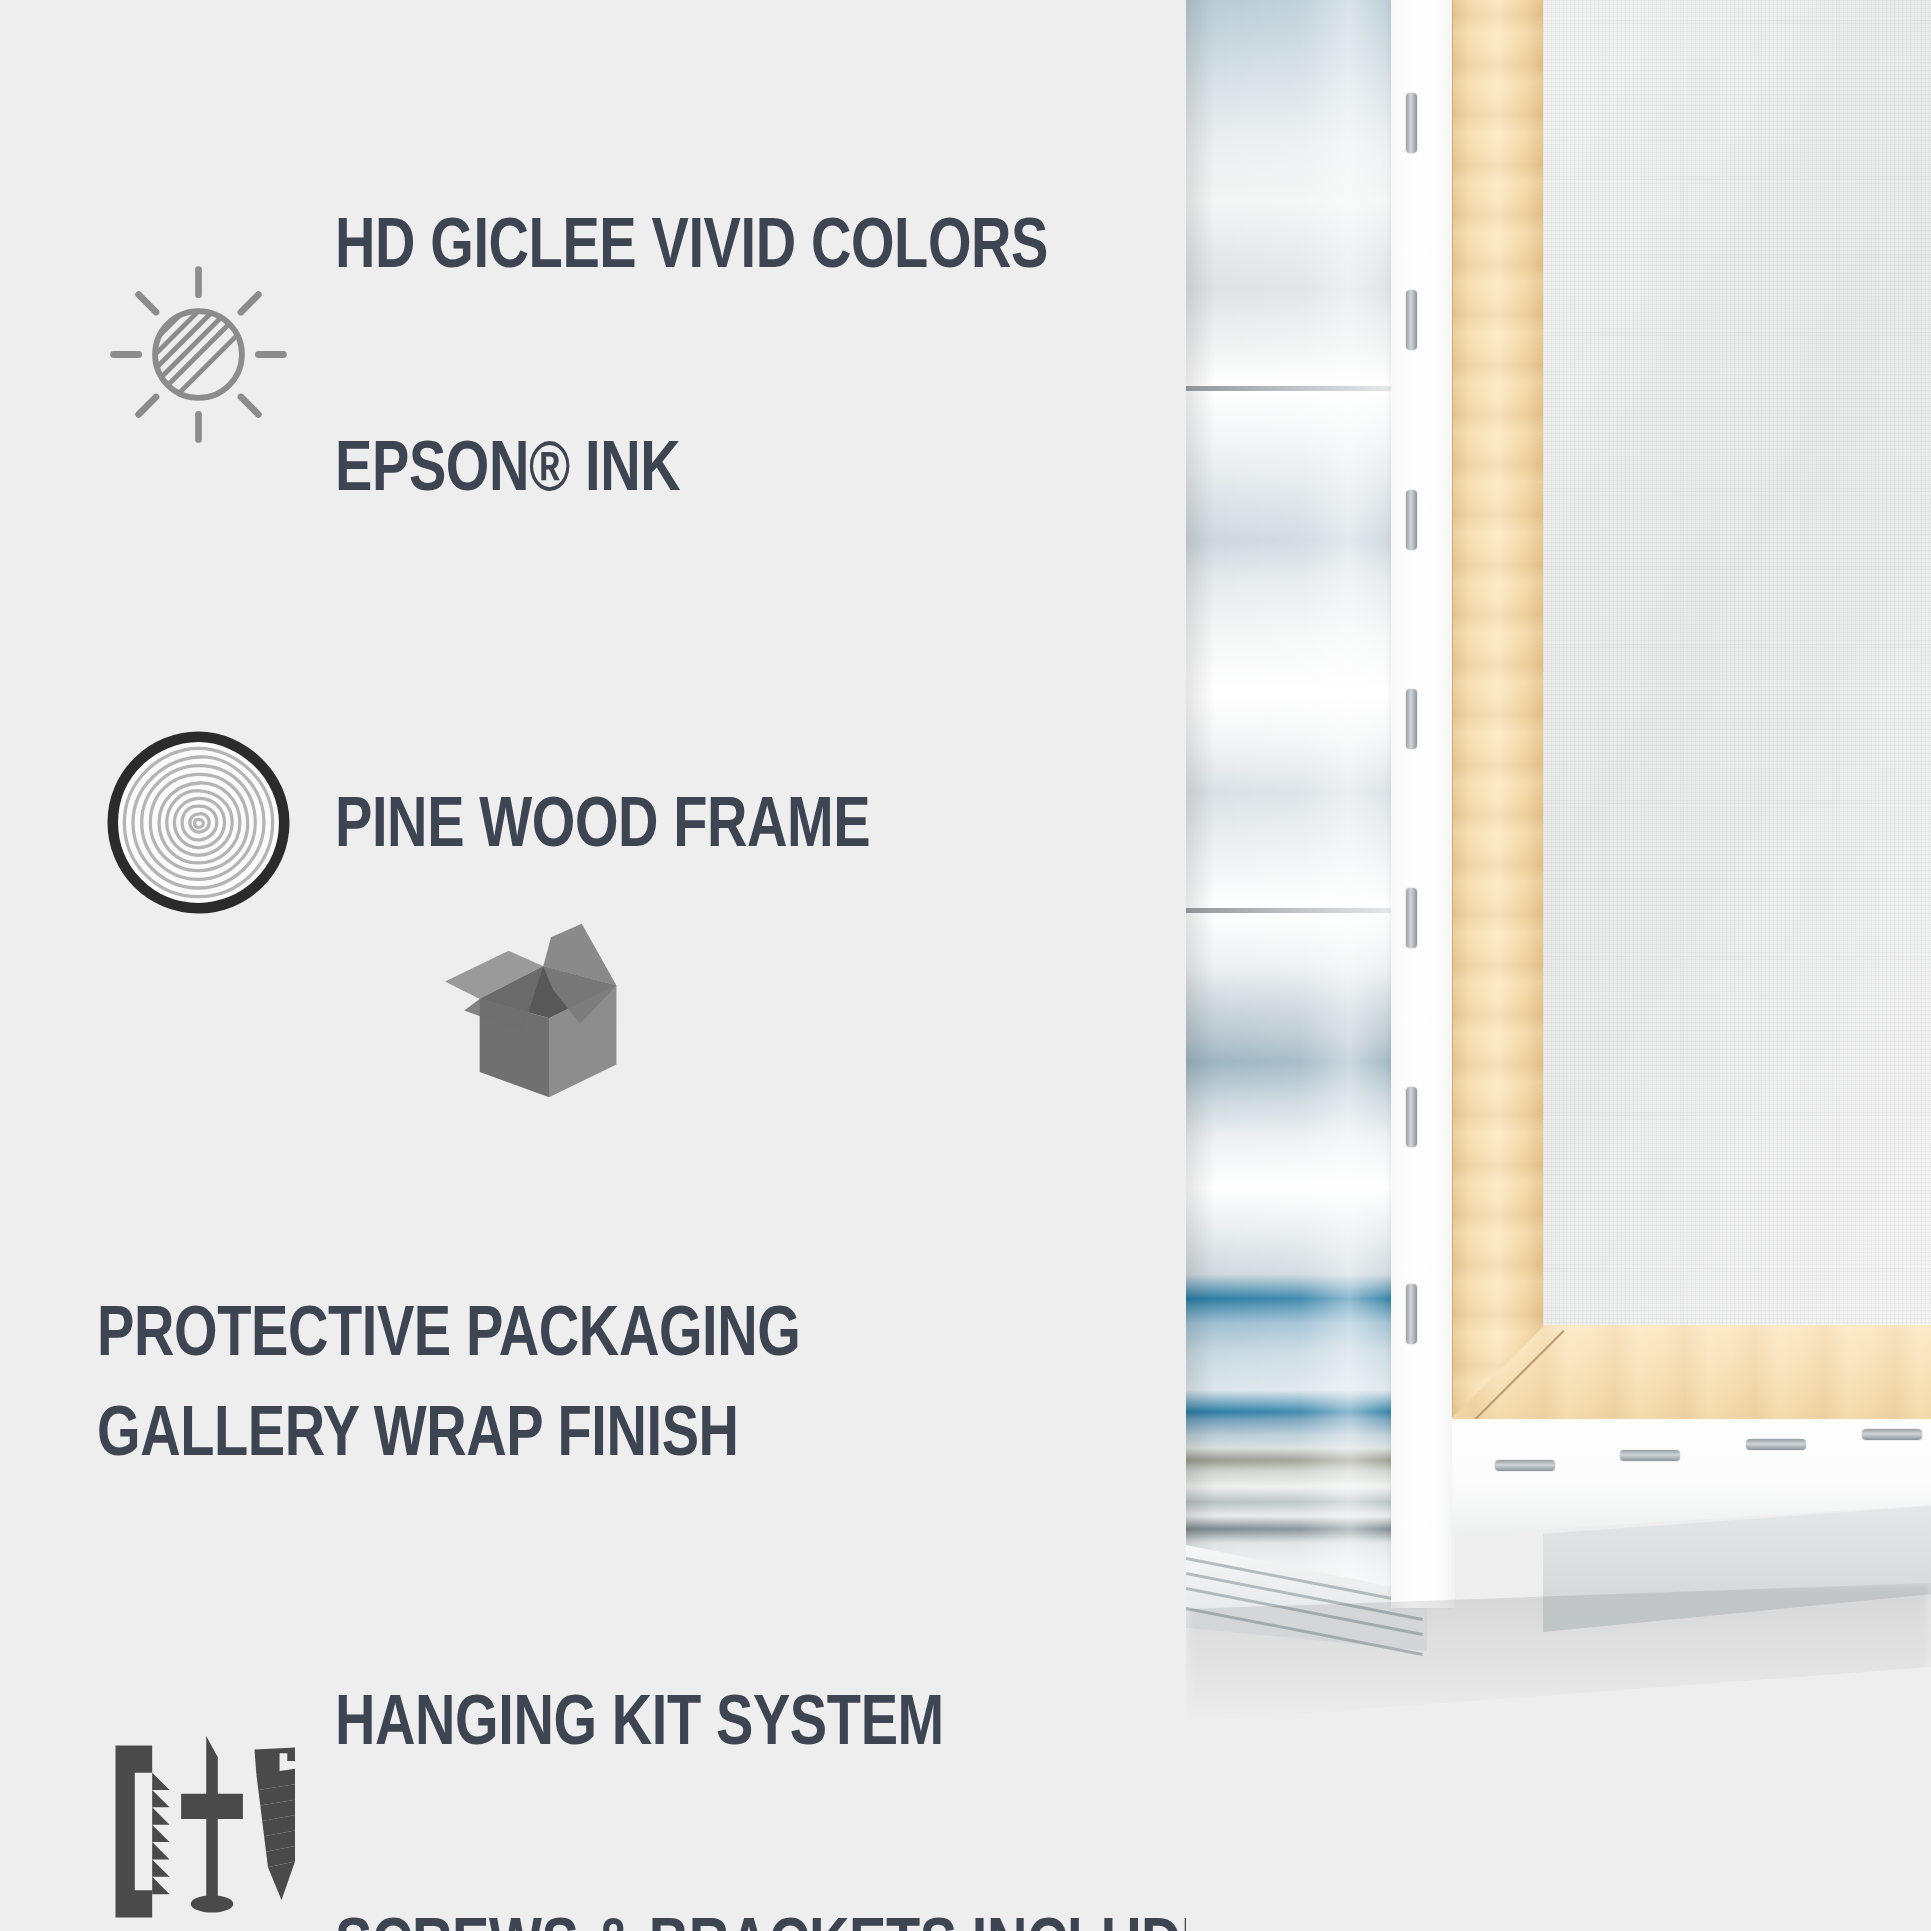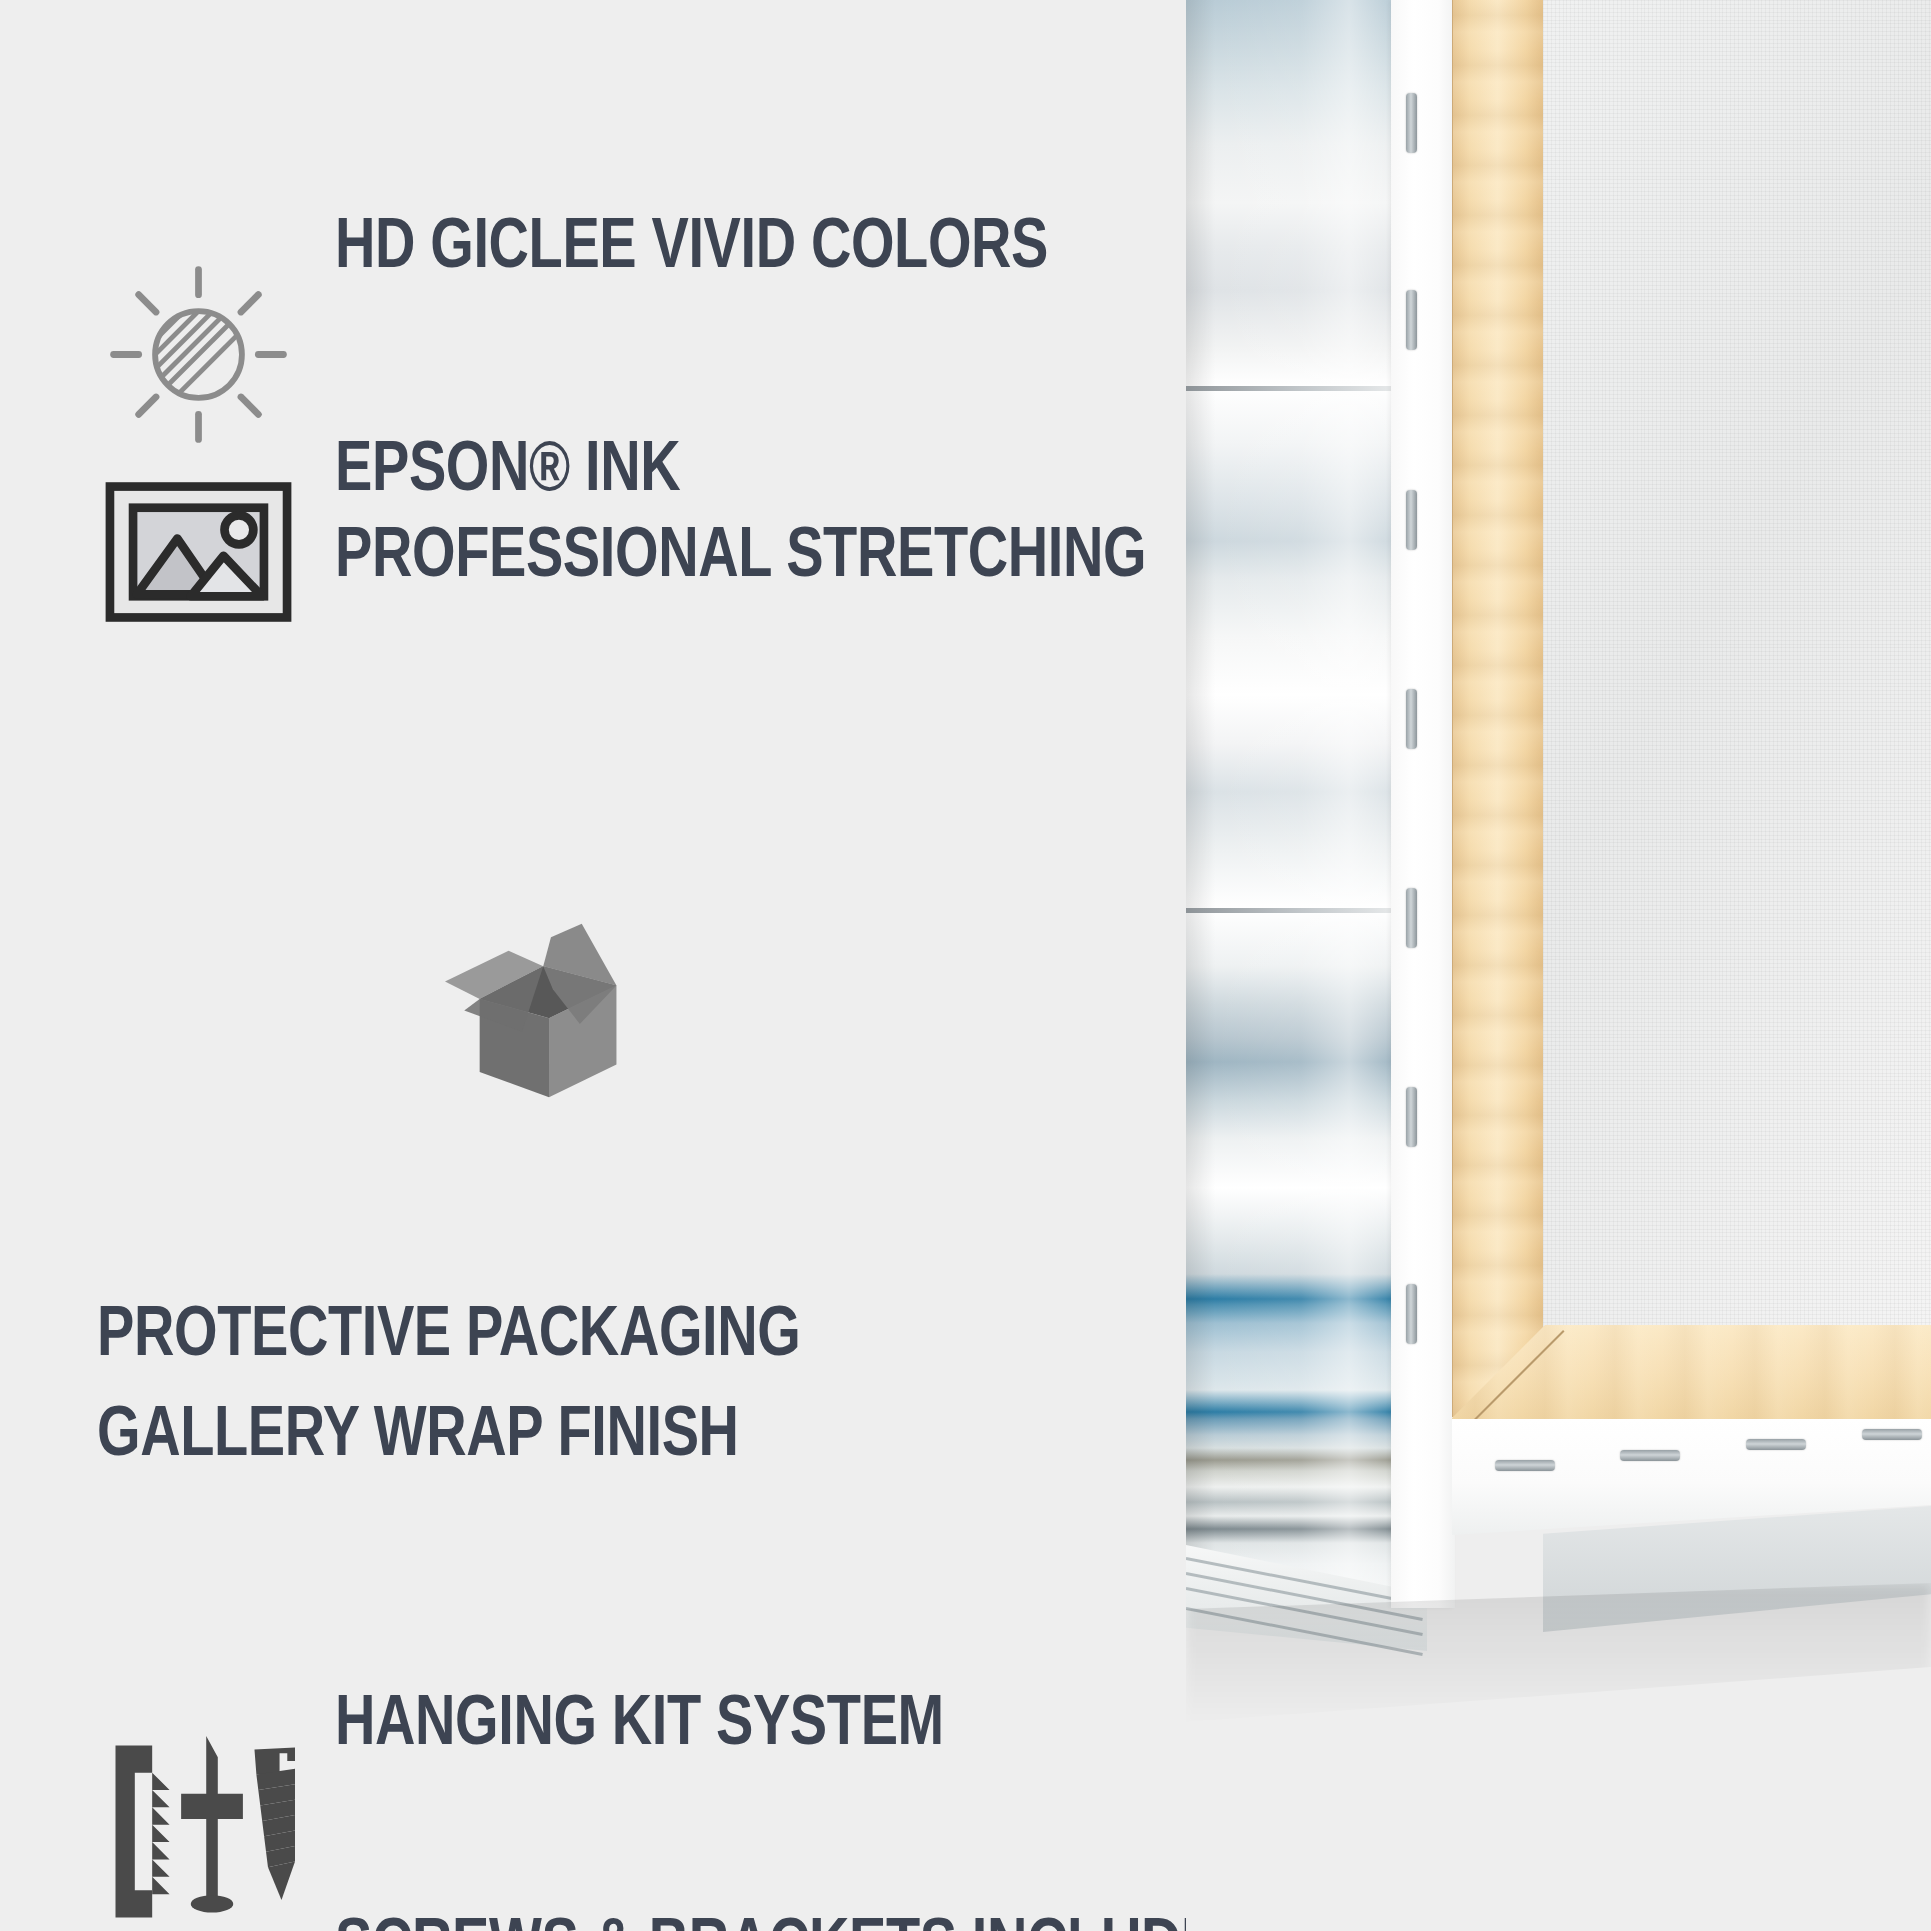--- a/index.html
+++ b/index.html
@@ -310,35 +310,43 @@
           </g>
           <circle cx="100" cy="100" r="45" fill="none" stroke="#8c8c8c" stroke-width="6"></circle>
         </svg>
       </div>
       <div class="label">
         <span class="line">HD GICLEE VIVID COLORS</span>
         <span class="line">EPSON® INK</span>
       </div>
     </div>
 
-    <div class="feature-row row-2">
+
+    <div class="feature-row row-3">
       <div class="icon-box">
-        <svg width="193" height="154" viewBox="0 0 200 160">
-          <rect x="8" y="12" width="184" height="136" fill="#e7e7e7" stroke="#2b2b2b" stroke-width="9"></rect>
-          <rect x="32" y="34" width="136" height="92" fill="#d3d4d8" stroke="#2b2b2b" stroke-width="9"></rect>
-          <circle cx="142" cy="57" r="15" fill="#e9e9ea" stroke="#2b2b2b" stroke-width="9"></circle>
-          <path d="M36 124 L78 66 L118 124 Z" fill="#c2c3c8" stroke="#2b2b2b" stroke-width="9" stroke-linejoin="round"></path>
-          <path d="M92 126 L126 84 L166 126 Z" fill="#e3e4e7" stroke="#2b2b2b" stroke-width="9" stroke-linejoin="round"></path>
+        <svg width="183" height="183" viewBox="0 0 190 190">
+          <path d="M95 6 C140 6 184 46 184 95 C184 146 142 184 95 184 C45 184 6 144 6 95 C6 44 48 6 95 6 Z" fill="#fbfbfb" stroke="#2b2b2b" stroke-width="11"></path>
+          <g fill="none" stroke="#b4b4b4" stroke-width="3.4">
+            <path d="M95 18 C134 18 172 52 172 95 C172 139 136 172 95 172 C52 172 18 138 18 95 C18 52 56 18 95 18 Z"></path>
+            <path d="M95 27 C130 25 163 57 163 95 C163 133 130 163 95 163 C58 163 27 133 27 95 C27 57 60 29 95 27 Z"></path>
+            <path d="M96 36 C128 36 154 60 154 95 C154 128 126 154 95 154 C62 154 36 128 36 95 C36 62 63 36 96 36 Z"></path>
+            <path d="M94 45 C124 44 145 65 146 95 C147 124 122 145 95 145 C66 145 45 122 45 95 C45 66 66 46 94 45 Z"></path>
+            <path d="M96 54 C120 53 138 72 138 95 C138 119 118 137 95 137 C71 137 54 118 54 95 C54 72 72 55 96 54 Z"></path>
+            <path d="M94 62 C115 63 130 76 130 95 C130 114 113 129 95 129 C76 129 62 113 62 95 C62 77 76 62 94 62 Z"></path>
+            <path d="M96 70 C111 70 122 81 122 95 C122 110 109 121 95 121 C81 121 70 109 70 95 C70 81 82 70 96 70 Z"></path>
+            <path d="M94 78 C106 77 114 85 114 95 C114 105 105 113 95 113 C85 113 78 105 78 95 C78 85 85 78 94 78 Z"></path>
+            <path d="M96 86 C102 85 106 90 106 95 C106 101 101 105 95 105 C90 105 86 100 86 95 C86 90 90 86 96 86 Z"></path>
+            <path d="M93 92 C97 91 100 93 100 96 C100 99 97 100 95 100 C92 100 91 98 91 96 C91 94 91 92 93 92 Z"></path>
+          </g>
         </svg>
       </div>
       <div class="label">
-        <span class="line">PROFESSIONAL STRETCHING</span>
-      </div>
-    </div>
-
+        <span class="line">PINE WOOD FRAME</span>
+      </div>
+    </div>
 
     <div class="feature-row row-4">
       <div class="icon-box">
         <svg width="203" height="183" viewBox="0 0 210 190">
 
           <path d="M46 84 L46 160 L118 186 L118 104 Z" fill="#707070"></path>
           <path d="M118 104 L118 186 L188 152 L188 70 Z" fill="#8d8d8d"></path>
 
           <path d="M46 84 L118 104 L188 70 L112 50 Z" fill="#585858"></path>
 

